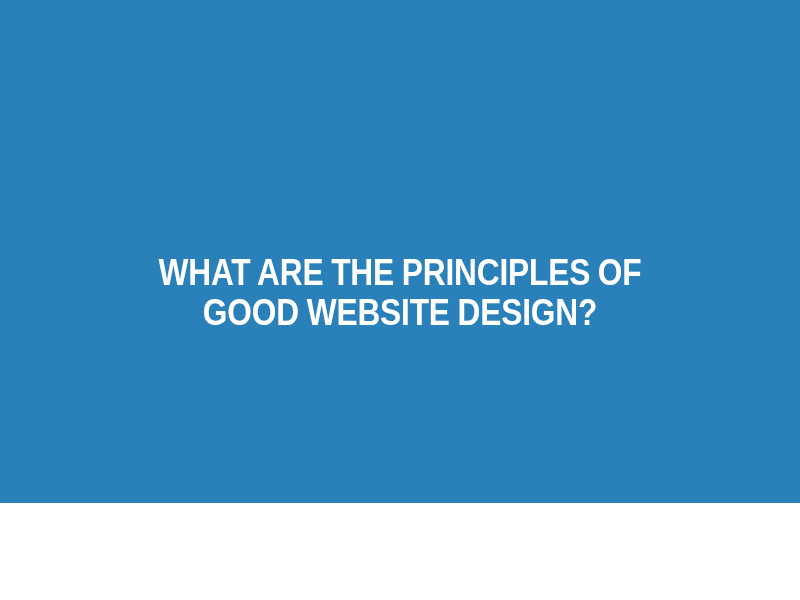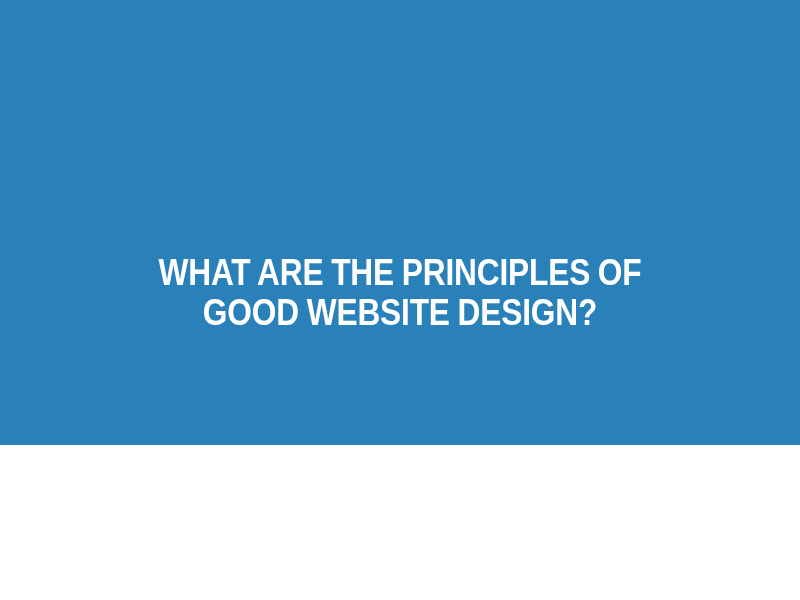--- a/index.html
+++ b/index.html
@@ -13,21 +13,21 @@
     height: 600px;
     overflow: hidden;
     font-family: "Liberation Sans", sans-serif;
   }
 
   
   .hero-card {
     position: relative;
     box-sizing: border-box;
     width: 800px;
-    height: 445px;
+    height: 503px;
     background-color: #2a80b9;
     display: flex;
     align-items: center;
     justify-content: center;
   }
 
   
   .hero-title-wrap {
     position: absolute;
     left: 0;

